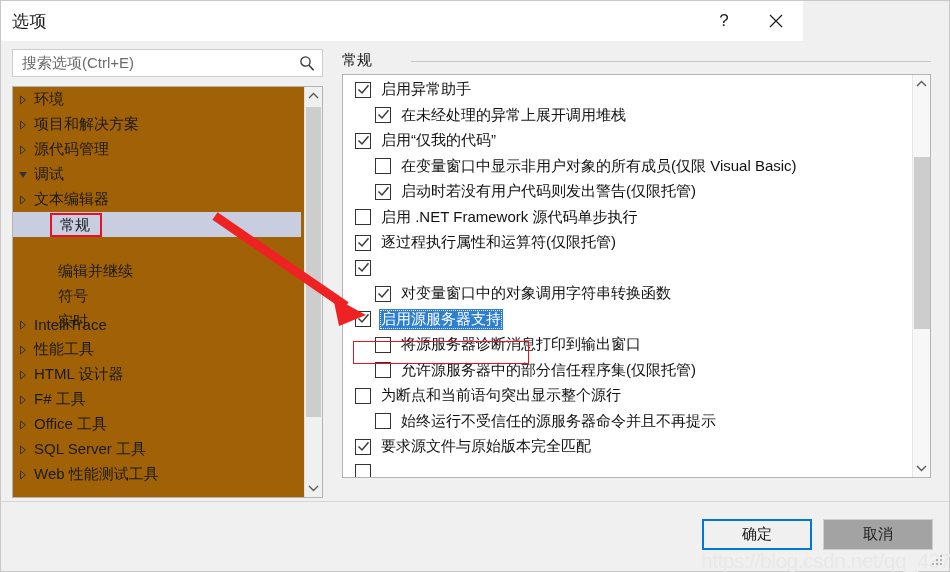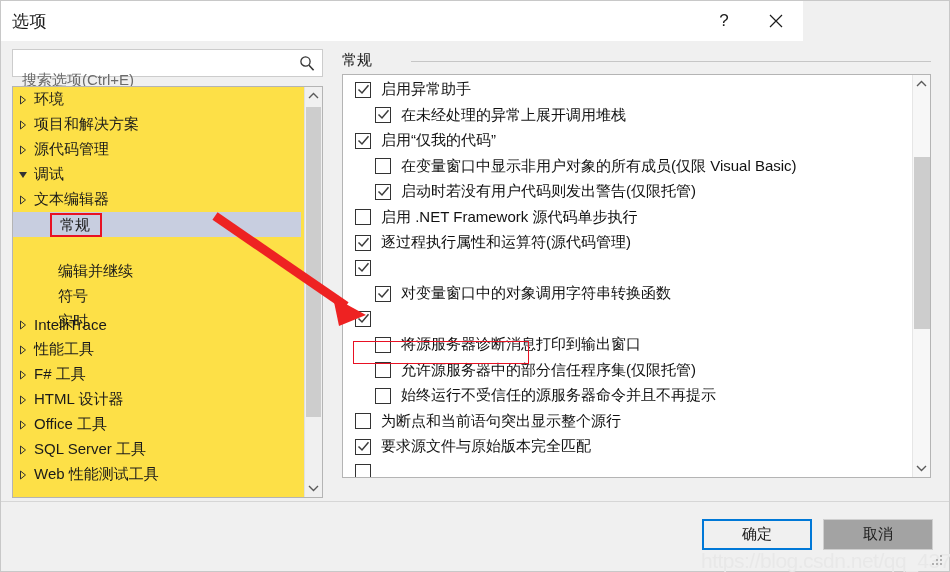--- a/index.html
+++ b/index.html
@@ -47,31 +47,30 @@
     position: absolute; left: 11px; top: 8px;
     width: 311px; height: 28px;
     background: #ffffff;
     border: 1px solid #cccccc;
     box-sizing: border-box;
   }
   #search-input-text {
     position: absolute; left: 9px; top: 4px;
     font-size: 15px; color: #6b6b6b;
     white-space: nowrap;
-    margin-top: 17px;
   }
   #search-icon {
     position: absolute; right: 6px; top: 4px;
     width: 18px; height: 18px;
   }
   
   #tree-panel {
     position: absolute; left: 11px; top: 45px;
     width: 311px; height: 412px;
-    background: #fde047;
+    background: #a16207;
     border: 1px solid #b4b4b4;
     box-sizing: border-box;
     overflow: hidden;
   }
   #tree-list {
     position: absolute; left: 0; top: 0;
     width: 290px;
   }
   .tree-item {
     position: relative;
@@ -318,29 +317,29 @@
               </svg>
             </span>
             <span class="tree-label">性能工具</span>
           </div>
           <div class="tree-item">
             <span class="tw">
               <svg width="10" height="10" viewBox="0 0 10 10">
                 <path d="M2.5 1 L7.5 5 L2.5 9 Z" fill="none" stroke="#333" stroke-width="1"></path>
               </svg>
             </span>
+            <span class="tree-label">HTML 设计器</span>
+          </div>
+          <div class="tree-item">
+            <span class="tw">
+              <svg width="10" height="10" viewBox="0 0 10 10">
+                <path d="M2.5 1 L7.5 5 L2.5 9 Z" fill="none" stroke="#333" stroke-width="1"></path>
+              </svg>
+            </span>
             <span class="tree-label">F# 工具</span>
-          </div>
-          <div class="tree-item">
-            <span class="tw">
-              <svg width="10" height="10" viewBox="0 0 10 10">
-                <path d="M2.5 1 L7.5 5 L2.5 9 Z" fill="none" stroke="#333" stroke-width="1"></path>
-              </svg>
-            </span>
-            <span class="tree-label">HTML 设计器</span>
           </div>
           <div class="tree-item">
             <span class="tw">
               <svg width="10" height="10" viewBox="0 0 10 10">
                 <path d="M2.5 1 L7.5 5 L2.5 9 Z" fill="none" stroke="#333" stroke-width="1"></path>
               </svg>
             </span>
             <span class="tree-label">Office 工具</span>
           </div>
           <div class="tree-item">
@@ -419,21 +418,21 @@
           <div class="opt-item lvl1">
             <span class="cbx"></span>
             <span class="opt-label">启用 .NET Framework 源代码单步执行</span>
           </div>
           <div class="opt-item lvl1">
             <span class="cbx">
               <svg width="15" height="15" viewBox="0 0 15 15">
                 <path d="M2.5 7.5 L6 11 L12.5 3.2" stroke="#3b3b3b" stroke-width="1.5" fill="none"></path>
               </svg>
             </span>
-            <span class="opt-label">逐过程执行属性和运算符(源代码管理)</span>
+            <span class="opt-label">逐过程执行属性和运算符(仅限托管)</span>
           </div>
           <div class="opt-item lvl1">
             <span class="cbx">
               <svg width="15" height="15" viewBox="0 0 15 15">
                 <path d="M2.5 7.5 L6 11 L12.5 3.2" stroke="#3b3b3b" stroke-width="1.5" fill="none"></path>
               </svg>
             </span>
           </div>
           <div class="opt-item lvl2">
             <span class="cbx">
@@ -442,36 +441,37 @@
               </svg>
             </span>
             <span class="opt-label">对变量窗口中的对象调用字符串转换函数</span>
           </div>
           <div class="opt-item lvl1 highlight">
             <span class="cbx">
               <svg width="15" height="15" viewBox="0 0 15 15">
                 <path d="M2.5 7.5 L6 11 L12.5 3.2" stroke="#3b3b3b" stroke-width="1.5" fill="none"></path>
               </svg>
             </span>
+            <span class="opt-label">启用源服务器支持</span>
           </div>
           <div class="opt-item lvl2">
             <span class="cbx"></span>
             <span class="opt-label">将源服务器诊断消息打印到输出窗口</span>
           </div>
           <div class="opt-item lvl2">
             <span class="cbx"></span>
             <span class="opt-label">允许源服务器中的部分信任程序集(仅限托管)</span>
           </div>
+          <div class="opt-item lvl1">
+            <span class="cbx"></span>
+            <span class="opt-label">为断点和当前语句突出显示整个源行</span>
+          </div>
           <div class="opt-item lvl2">
             <span class="cbx"></span>
             <span class="opt-label">始终运行不受信任的源服务器命令并且不再提示</span>
-          </div>
-          <div class="opt-item lvl1">
-            <span class="cbx"></span>
-            <span class="opt-label">为断点和当前语句突出显示整个源行</span>
           </div>
           <div class="opt-item lvl1">
             <span class="cbx">
               <svg width="15" height="15" viewBox="0 0 15 15">
                 <path d="M2.5 7.5 L6 11 L12.5 3.2" stroke="#3b3b3b" stroke-width="1.5" fill="none"></path>
               </svg>
             </span>
             <span class="opt-label">要求源文件与原始版本完全匹配</span>
           </div>
           <div class="opt-item lvl1">

